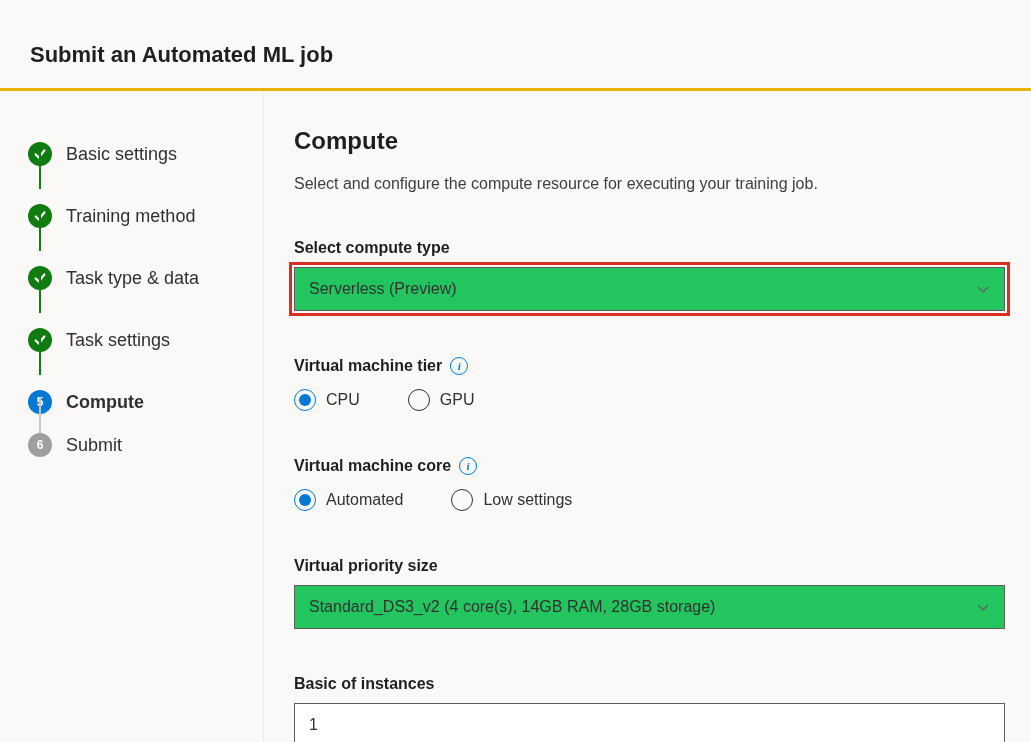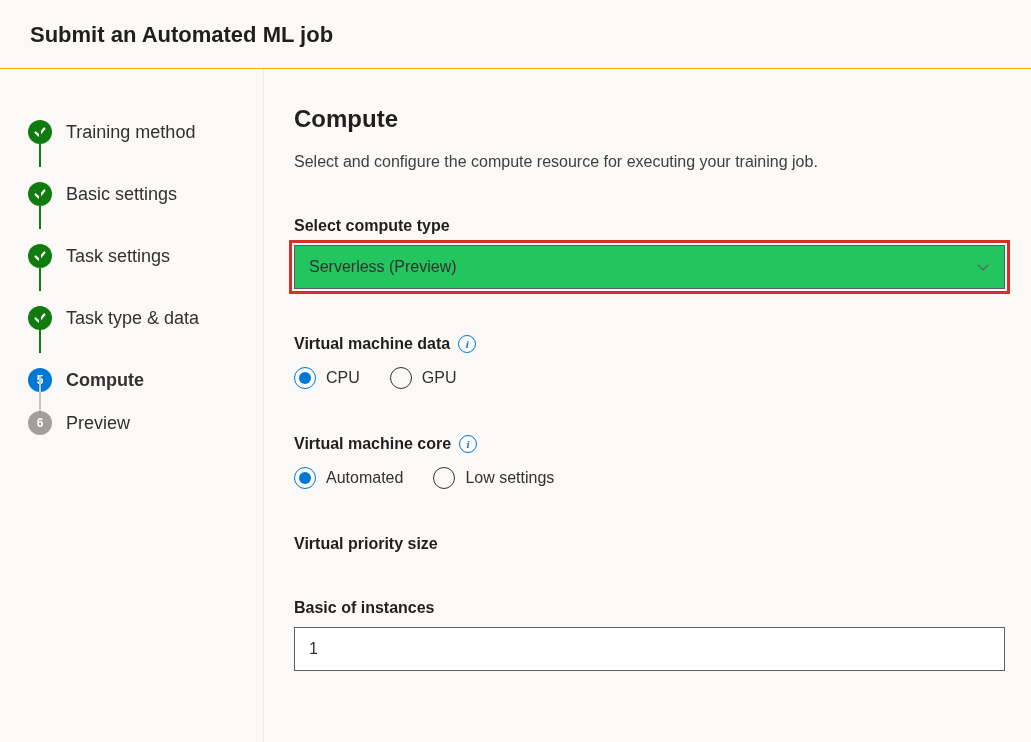--- a/index.html
+++ b/index.html
@@ -6,21 +6,22 @@
     body {
       font-family: "Segoe UI", -apple-system, BlinkMacSystemFont, sans-serif;
       background: #faf9f8;
       color: #323130;
       width: 1031px;
       height: 742px;
       overflow: hidden;
     }
     .header {
       padding: 22px 30px 20px 30px;
-      border-bottom: 1px solid #eab308;
+      border-bottom: 3px solid #eab308;
+      margin-top: 20px;
     }
     .header-title {
       font-size: 22px;
       font-weight: 600;
       color: #201f1e;
     }
     .content {
       display: flex;
       height: calc(100% - 68px);
     }
@@ -130,21 +131,21 @@
     .chevron {
       width: 14px;
       height: 14px;
       display: flex;
       align-items: center;
       justify-content: center;
     }
     .chevron svg { stroke: #605e5c; }
     .radio-group {
       display: flex;
-      gap: 30px;
+      gap: 48px;
       margin-top: 14px;
     }
     .radio-option {
       display: flex;
       align-items: center;
       gap: 10px;
       cursor: pointer;
     }
     .radio-circle {
       width: 22px;
@@ -187,58 +188,58 @@
 
 <div class="content">
   <nav class="sidebar">
     <ul class="step-list">
       <li class="step-item" data-status="completed">
         <span class="step-indicator completed">
           <svg class="check-svg" viewBox="0 0 16 16" fill="none">
               <path d="M3 8.5L6.5 12L13 4" stroke="#fff" stroke-width="2.5" stroke-linecap="round" stroke-linejoin="round"></path>
             </svg>
         </span>
-        <span class="step-label">Training method</span>
+        <span class="step-label">Basic settings</span>
         <span class="step-connector"></span>
       </li>
       <li class="step-item" data-status="completed">
         <span class="step-indicator completed">
           <svg class="check-svg" viewBox="0 0 16 16" fill="none">
               <path d="M3 8.5L6.5 12L13 4" stroke="#fff" stroke-width="2.5" stroke-linecap="round" stroke-linejoin="round"></path>
             </svg>
         </span>
-        <span class="step-label">Basic settings</span>
+        <span class="step-label">Training method</span>
         <span class="step-connector"></span>
       </li>
       <li class="step-item" data-status="completed">
         <span class="step-indicator completed">
           <svg class="check-svg" viewBox="0 0 16 16" fill="none">
               <path d="M3 8.5L6.5 12L13 4" stroke="#fff" stroke-width="2.5" stroke-linecap="round" stroke-linejoin="round"></path>
             </svg>
         </span>
-        <span class="step-label">Task settings</span>
+        <span class="step-label">Task type &amp; data</span>
         <span class="step-connector"></span>
       </li>
       <li class="step-item" data-status="completed">
         <span class="step-indicator completed">
           <svg class="check-svg" viewBox="0 0 16 16" fill="none">
               <path d="M3 8.5L6.5 12L13 4" stroke="#fff" stroke-width="2.5" stroke-linecap="round" stroke-linejoin="round"></path>
             </svg>
         </span>
-        <span class="step-label">Task type &amp; data</span>
+        <span class="step-label">Task settings</span>
         <span class="step-connector"></span>
       </li>
       <li class="step-item" data-status="current">
         <span class="step-indicator current">5</span>
         <span class="step-label">Compute</span>
         <span class="step-connector"></span>
       </li>
       <li class="step-item" data-status="pending">
         <span class="step-indicator pending">6</span>
-        <span class="step-label">Preview</span>
+        <span class="step-label">Submit</span>
       </li>
     </ul>
   </nav>
 
   <main class="main">
     <h2 class="section-title">Compute</h2>
     <p class="section-description">Select and configure the compute resource for executing your training job.</p>
 
     <div class="field-group">
       <div class="field-label">Select compute type</div>
@@ -247,21 +248,21 @@
         <span class="chevron">
           <svg viewBox="0 0 14 14" width="14" height="14" fill="none">
               <path d="M2 5L7 10L12 5" stroke-width="1.2"></path>
             </svg>
         </span>
       </div>
     </div>
 
     <div class="field-group">
       <div class="field-label">
-        <span>Virtual machine data</span>
+        <span>Virtual machine tier</span>
         <span class="info-icon">i</span>
       </div>
       <div class="radio-group">
         <label class="radio-option selected">
           <span class="radio-circle">
               <span class="radio-dot"></span>
             </span>
           <span class="radio-label">CPU</span>
         </label>
         <label class="radio-option">
@@ -285,20 +286,28 @@
         </label>
         <label class="radio-option">
           <span class="radio-circle"></span>
           <span class="radio-label">Low settings</span>
         </label>
       </div>
     </div>
 
     <div class="field-group">
       <div class="field-label">Virtual priority size</div>
+      <div class="select-box">
+        <span>Standard_DS3_v2 (4 core(s), 14GB RAM, 28GB storage)</span>
+        <span class="chevron">
+          <svg viewBox="0 0 14 14" width="14" height="14" fill="none">
+              <path d="M2 5L7 10L12 5" stroke-width="1.2"></path>
+            </svg>
+        </span>
+      </div>
     </div>
 
     <div class="field-group">
       <div class="field-label">Basic of instances</div>
       <input type="text" class="text-input" value="1" style="">
     </div>
   </main>
 </div>
 
 </body></html>

